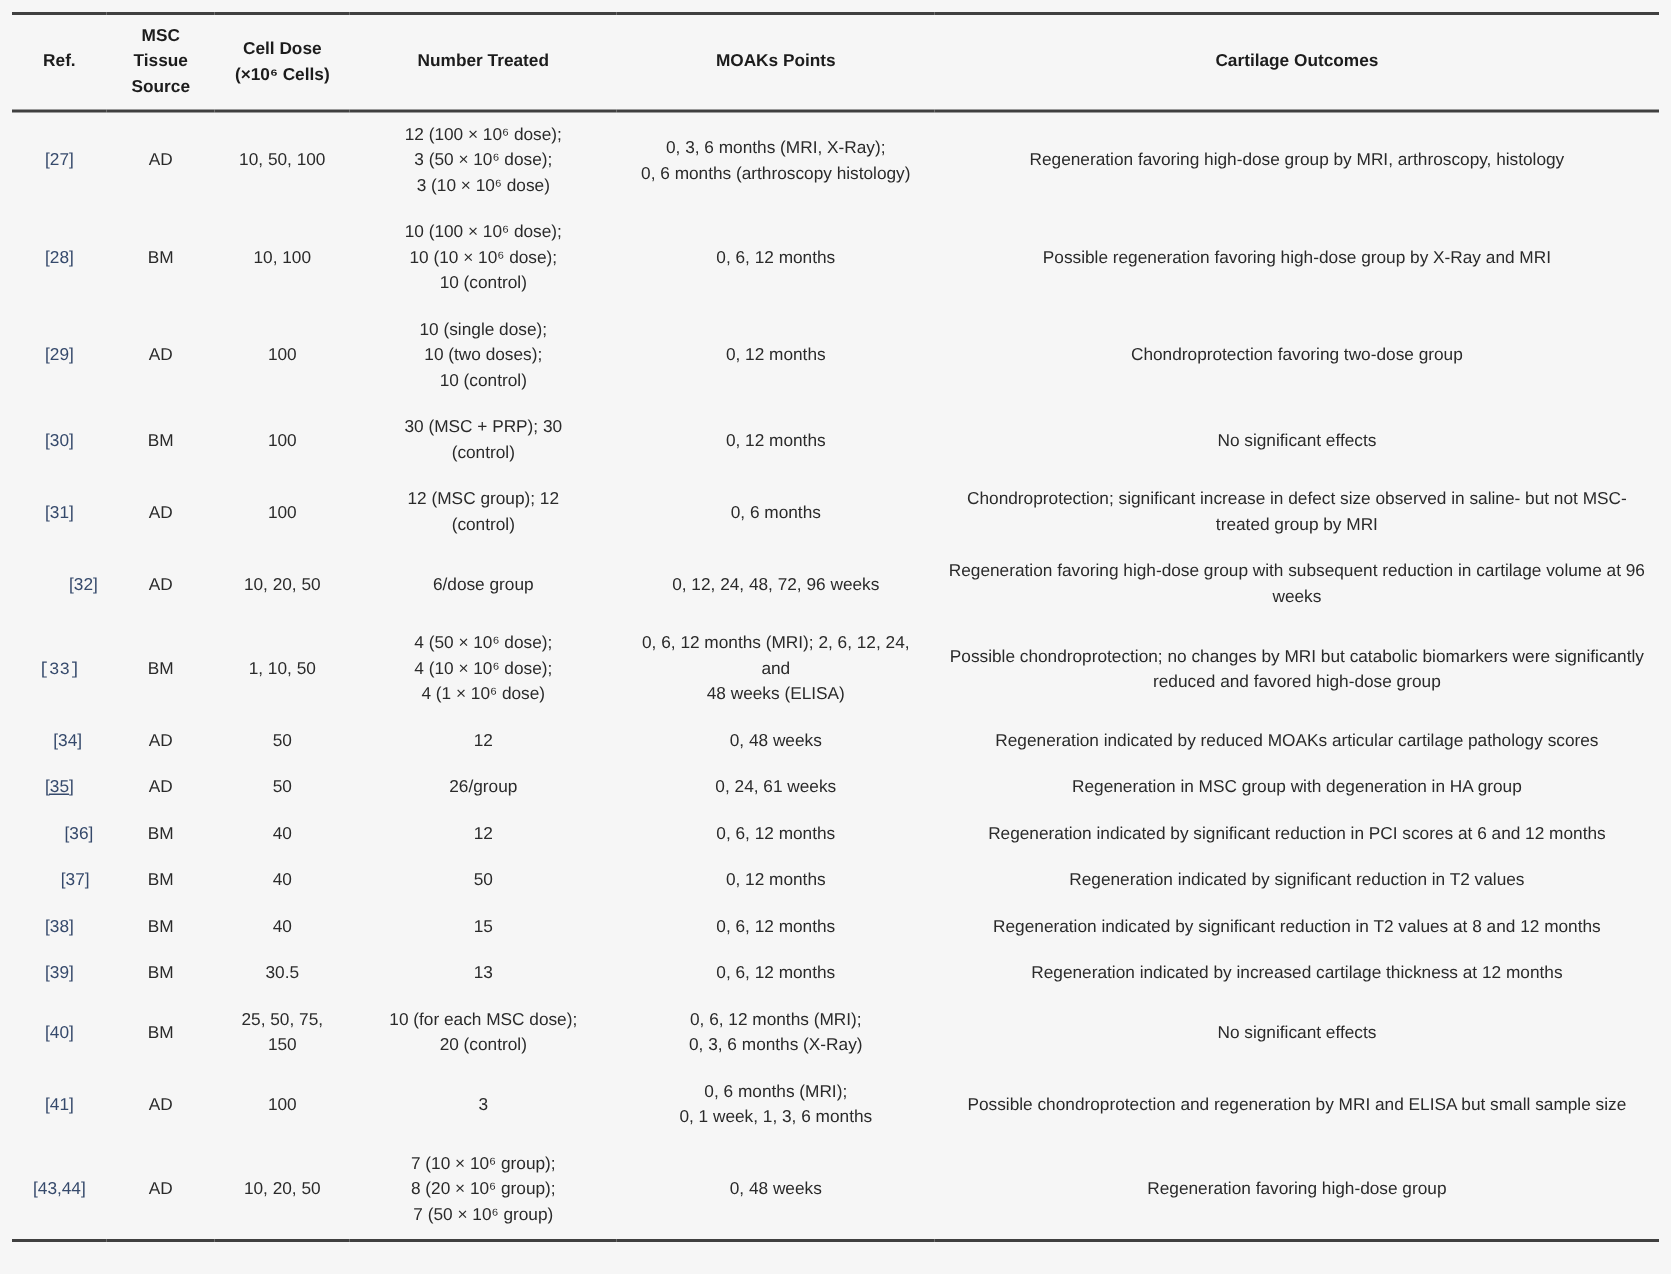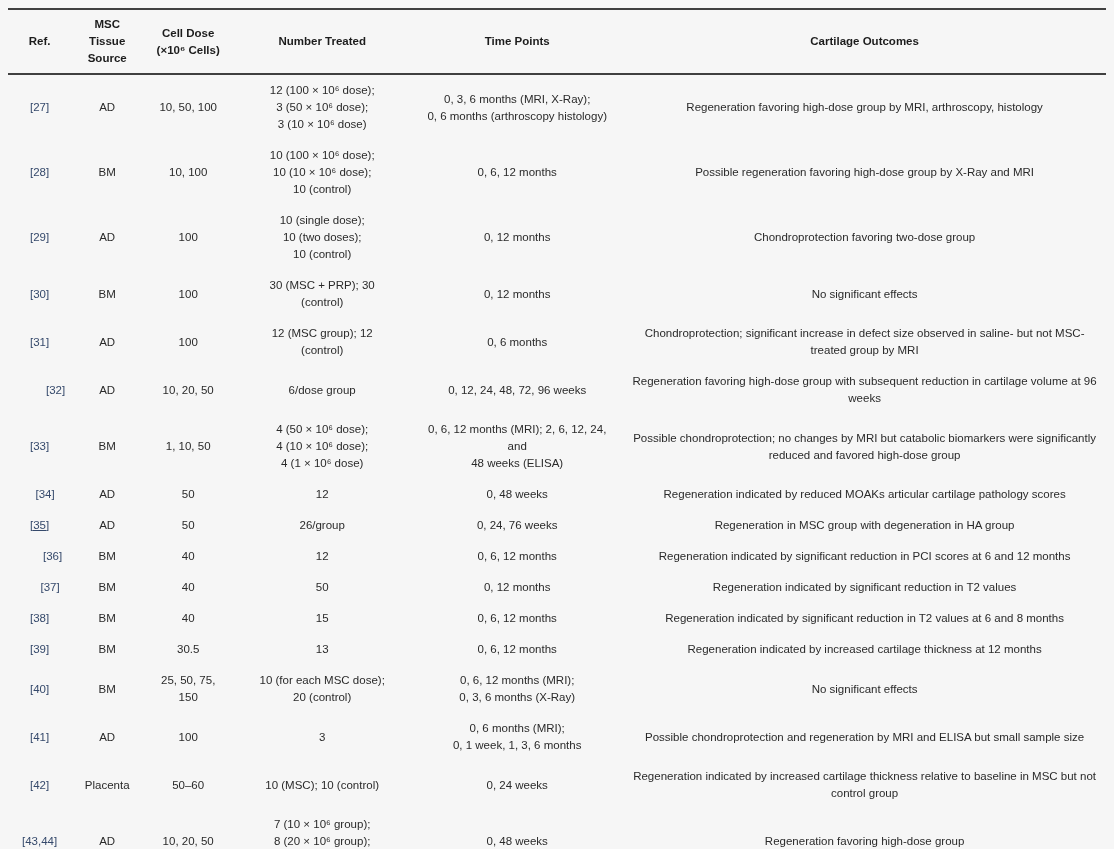--- a/index.html
+++ b/index.html
@@ -61,21 +61,21 @@
       <col class="col-number">
       <col class="col-time">
       <col class="col-outcomes">
     </colgroup>
     <thead>
       <tr>
         <th>Ref.</th>
         <th>MSC Tissue Source</th>
         <th>Cell Dose (×10⁶ Cells)</th>
         <th>Number Treated</th>
-        <th>Time Points</th>
+        <th>MOAKs Points</th>
         <th>Cartilage Outcomes</th>
       </tr>
     </thead>
     <tbody>
         <tr>
           <td><a class="ref-link" style="color: rgb(53, 73, 107);">[27]</a></td>
           <td>AD</td>
           <td>10, 50, 100</td>
           <td>12 (100 × 10⁶ dose);
 3 (50 × 10⁶ dose);
@@ -124,21 +124,21 @@
         </tr>
         <tr>
           <td><a class="ref-link" style="color: rgb(53, 73, 107); padding-left: 32px;">[32]</a></td>
           <td>AD</td>
           <td>10, 20, 50</td>
           <td>6/dose group</td>
           <td>0, 12, 24, 48, 72, 96 weeks</td>
           <td>Regeneration favoring high-dose group with subsequent reduction in cartilage volume at 96 weeks</td>
         </tr>
         <tr>
-          <td><a class="ref-link" style="color: rgb(53, 73, 107);">[33]</a></td>
+          <td><a class="ref-link" style="color: rgb(53, 73, 107); font-family: Liberation Mono, monospace;">[33]</a></td>
           <td>BM</td>
           <td>1, 10, 50</td>
           <td>4 (50 × 10⁶ dose);
 4 (10 × 10⁶ dose);
 4 (1 × 10⁶ dose)</td>
           <td>0, 6, 12 months (MRI); 2, 6, 12, 24, and
 48 weeks (ELISA)</td>
           <td>Possible chondroprotection; no changes by MRI but catabolic biomarkers were significantly reduced and favored high-dose group</td>
         </tr>
         <tr>
@@ -147,21 +147,21 @@
           <td>50</td>
           <td>12</td>
           <td>0, 48 weeks</td>
           <td>Regeneration indicated by reduced MOAKs articular cartilage pathology scores</td>
         </tr>
         <tr>
           <td><a class="ref-link" style="color: rgb(53, 73, 107); text-decoration: underline;">[35]</a></td>
           <td>AD</td>
           <td>50</td>
           <td>26/group</td>
-          <td>0, 24, 76 weeks</td>
+          <td>0, 24, 61 weeks</td>
           <td>Regeneration in MSC group with degeneration in HA group</td>
         </tr>
         <tr>
           <td><a class="ref-link" style="color: rgb(53, 73, 107); padding-left: 26px;">[36]</a></td>
           <td>BM</td>
           <td>40</td>
           <td>12</td>
           <td>0, 6, 12 months</td>
           <td>Regeneration indicated by significant reduction in PCI scores at 6 and 12 months</td>
         </tr>
@@ -172,21 +172,21 @@
           <td>50</td>
           <td>0, 12 months</td>
           <td>Regeneration indicated by significant reduction in T2 values</td>
         </tr>
         <tr>
           <td><a class="ref-link" style="color: rgb(53, 73, 107);">[38]</a></td>
           <td>BM</td>
           <td>40</td>
           <td>15</td>
           <td>0, 6, 12 months</td>
-          <td>Regeneration indicated by significant reduction in T2 values at 6 and 8 months</td>
+          <td>Regeneration indicated by significant reduction in T2 values at 8 and 12 months</td>
         </tr>
         <tr>
           <td><a class="ref-link" style="color: rgb(53, 73, 107);">[39]</a></td>
           <td>BM</td>
           <td>30.5</td>
           <td>13</td>
           <td>0, 6, 12 months</td>
           <td>Regeneration indicated by increased cartilage thickness at 12 months</td>
         </tr>
         <tr>
@@ -203,28 +203,20 @@
         <tr>
           <td><a class="ref-link" style="color: rgb(53, 73, 107); text-align: center;">[41]</a></td>
           <td>AD</td>
           <td>100</td>
           <td>3</td>
           <td>0, 6 months (MRI);
 0, 1 week, 1, 3, 6 months</td>
           <td>Possible chondroprotection and regeneration by MRI and ELISA but small sample size</td>
         </tr>
         <tr>
-          <td><a class="ref-link" style="color: rgb(53, 73, 107);">[42]</a></td>
-          <td>Placenta</td>
-          <td>50–60</td>
-          <td>10 (MSC); 10 (control)</td>
-          <td>0, 24 weeks</td>
-          <td>Regeneration indicated by increased cartilage thickness relative to baseline in MSC but not control group</td>
-        </tr>
-        <tr>
           <td><a class="ref-link" style="color: rgb(53, 73, 107);">[43,44]</a></td>
           <td>AD</td>
           <td>10, 20, 50</td>
           <td>7 (10 × 10⁶ group);
 8 (20 × 10⁶ group);
 7 (50 × 10⁶ group)</td>
           <td>0, 48 weeks</td>
           <td>Regeneration favoring high-dose group</td>
         </tr>
       </tbody>

